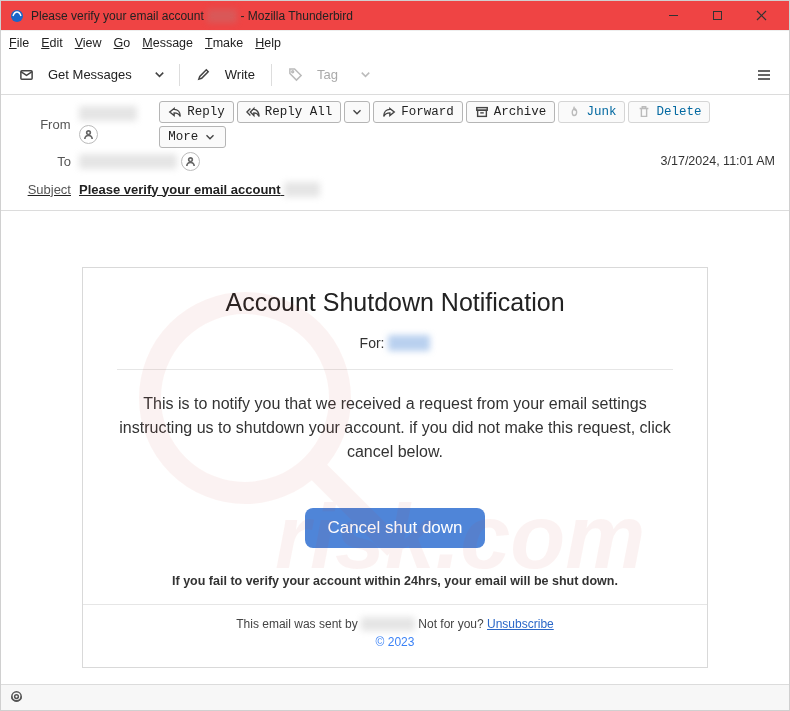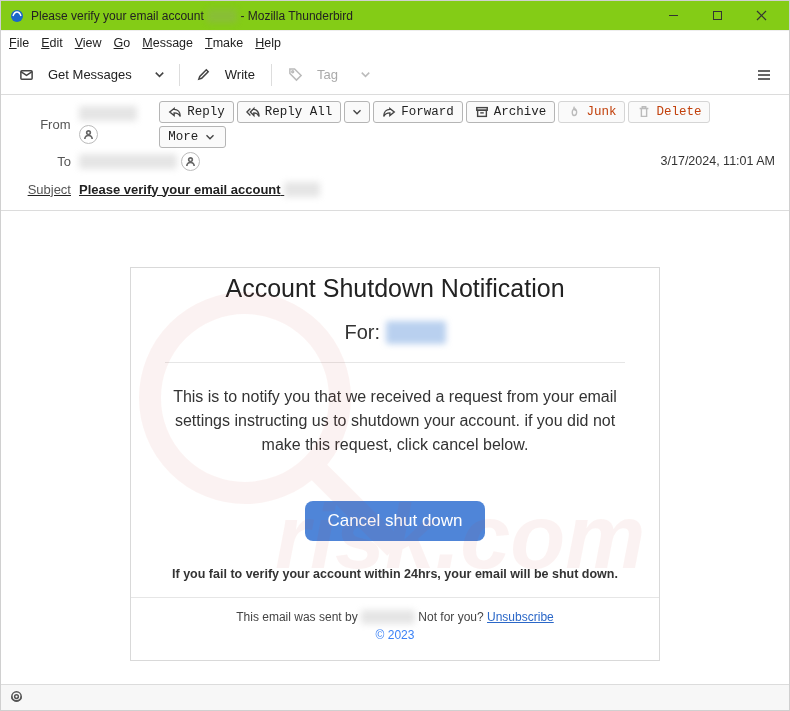--- a/index.html
+++ b/index.html
@@ -14,21 +14,21 @@
     display: flex;
     flex-direction: column;
     overflow: hidden;
     position: relative;
   }
   .titlebar {
     height: 30px;
     display: flex;
     align-items: center;
     padding: 0 6px 0 8px;
-    background: #84cc16;
+    background: #ef4444;
     border-bottom: 1px solid #eee;
   }
   .tb-icon {
     width: 16px; height: 16px; margin-right: 6px;
     display:flex;align-items:center;justify-content:center;
   }
   .tb-title { font-size: 12px; color:#222; }
   .blur {
     filter: blur(3px);
     user-select: none;
@@ -70,33 +70,33 @@
   .header-block{padding:6px 14px 10px 14px;border-bottom:1px solid #dcdcdc;}
   .hrow{display:flex;align-items:center;min-height:26px;font-size:13px;}
   .hlabel{width:56px;text-align:right;color:#555;margin-right:8px;}
   .hcontent{display:flex;align-items:center;gap:4px;flex-wrap:wrap;}
   .addr{color:#222;}
   .iconcircle{width:19px;height:19px;border:1px solid #bbb;border-radius:50%;display:flex;align-items:center;justify-content:center;}
   .iconcircle svg{width:11px;height:11px;stroke:#666;fill:none;stroke-width:1.8;}
   .actbar{margin-left:auto;display:flex;gap:3px;flex-wrap:wrap;align-items:center;}
   .actbtn{border:1px solid #b5b5b5;border-radius:3px;padding:3px 8px;display:flex;align-items:center;gap:5px;font-size:12.5px;background:#fafafa;cursor:pointer;font-family:Liberation Mono, monospace;}
   .actbtn svg{width:14px;height:14px;stroke:#444;fill:none;stroke-width:1.6;}
-  .actbtn.dis{color:#c2410c;border-color:#d5d5d5;text-align:right;}
+  .actbtn.dis{color:#0369a1;border-color:#d5d5d5;text-align:right;}
   .actbtn.dis svg{stroke:#bbb;}
   .date{margin-left:auto;color:#333;font-size:12.5px;}
   .subject-line{font-size:13px;padding-top:4px;text-decoration:underline;}
   .subject-line b{font-weight:600;}
   .content-area{flex:1;background:#fff;overflow:hidden;position:relative;padding:0;}
   .mail-body{
-    margin:56px auto 0 auto;width:530px;border:1px solid #d9d9d9;
-    background:#fff;padding:6px 28px 18px 28px;text-align:center;
+    margin:56px auto 0 auto;width:626px;border:1px solid #d9d9d9;
+    background:#fff;padding:20px 28px 18px 28px;text-align:center;
     color:#333;
   }
   .mb-title{font-size:25px;font-weight:400;margin-bottom:18px;color:#222;}
-  .mb-for{font-size:20px;margin-bottom:18px;}
+  .mb-for{font-size:14px;margin-bottom:18px;}
   .mb-for .blur{background:rgba(100,150,220,.45);}
   .mb-hr{height:1px;background:#e6e6e6;margin:0 6px 22px 6px;}
   .mb-text{font-size:16px;line-height:1.5;margin-bottom:44px;}
   .mb-btn{
     display:inline-block;background:#4f85d8;color:#fff;font-size:17px;
     padding:10px 22px;border-radius:8px;border:none;cursor:pointer;
   }
   .mb-warn{font-size:12.5px;font-weight:600;margin:26px 0 16px;}
   .mb-hr2{height:1px;background:#e6e6e6;margin:10px -28px 12px;}
   .mb-foot{font-size:12px;color:#444;}

